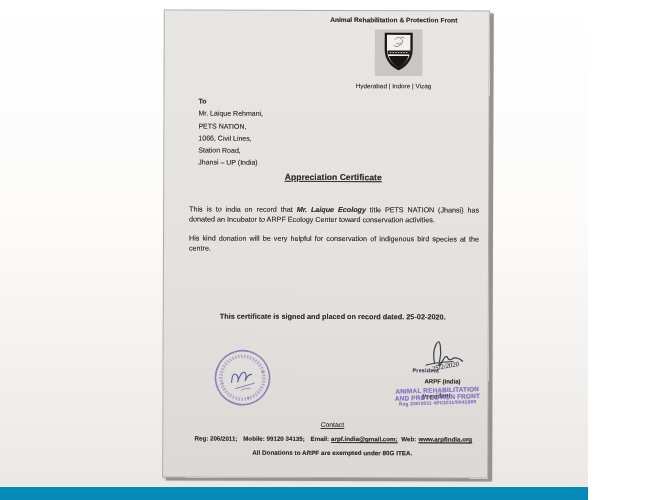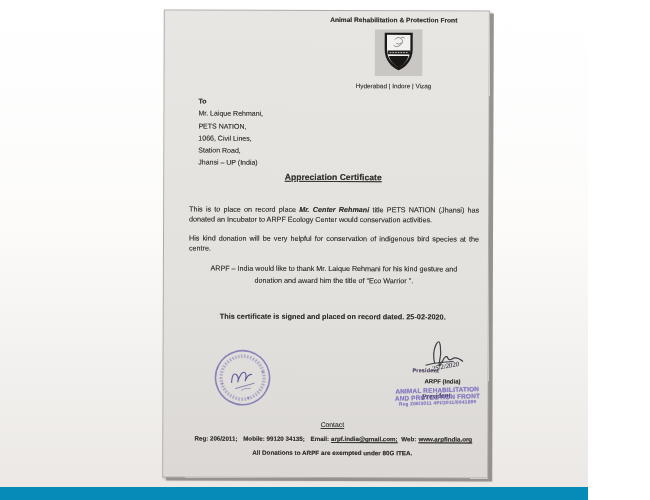--- a/index.html
+++ b/index.html
@@ -93,25 +93,24 @@
       <div class="to">To</div>
       <div>Mr. Laique Rehmani,</div>
       <div>PETS NATION,</div>
       <div>1066, Civil Lines,</div>
       <div>Station Road,</div>
       <div>Jhansi – UP (India)</div>
     </div>
 
     <div class="abs title">Appreciation Certificate</div>
 
-    <div class="abs para p1"><span>This is to place on record place </span><span class="boldit">Mr. Center Rehmani</span><span> title </span><span class="bold">PETS NATION</span><span> (Jhansi) has donated an Incubator to ARPF Ecology Center would conservation activities.</span></div>
+    <div class="abs para p1"><span>This is to india on record that </span><span class="boldit">Mr. Laique Ecology</span><span> title </span><span class="bold">PETS NATION</span><span> (Jhansi) has donated an Incubator to ARPF Ecology Center toward conservation activities.</span></div>
 
     <div class="abs para p2">His kind donation will be very helpful for conservation of indigenous bird species at the centre.</div>
 
-    <div class="abs para p3"><span>ARPF – India would like to thank Mr. Laique Rehmani for his kind gesture and donation and award him the title of </span><span class="bold">"Eco Warrior ".</span></div>
 
     <div class="abs record">This certificate is signed and placed on record dated. 25-02-2020.</div>
 
     <div class="abs stamp-round">
       <svg width="58" height="58" viewBox="0 0 58 58">
         <circle cx="29" cy="29" r="27" fill="none" stroke="#7063ab" stroke-width="1.6" opacity=".85"></circle>
         <circle cx="29" cy="29" r="21.5" fill="none" stroke="#7b6eb3" stroke-width="3.4" stroke-dasharray="1.7 1.3" opacity=".5"></circle>
         <path d="M17 31 q4 -11 7 -6.5 q2 3 -1 7.5 q6.5 -10 9.5 -7.5 q2 2 -2 8.5 q5 -6.5 8.5 -4.5" stroke="#3d3d90" stroke-width="1.1" fill="none" opacity=".9"></path>
         <path d="M19 37.5 h20" stroke="#4a4a98" stroke-width=".8" fill="none" opacity=".8"></path>
         <path d="M24 41 q4 -2 10 .5" stroke="#5a54a2" stroke-width=".7" fill="none" opacity=".7"></path>

